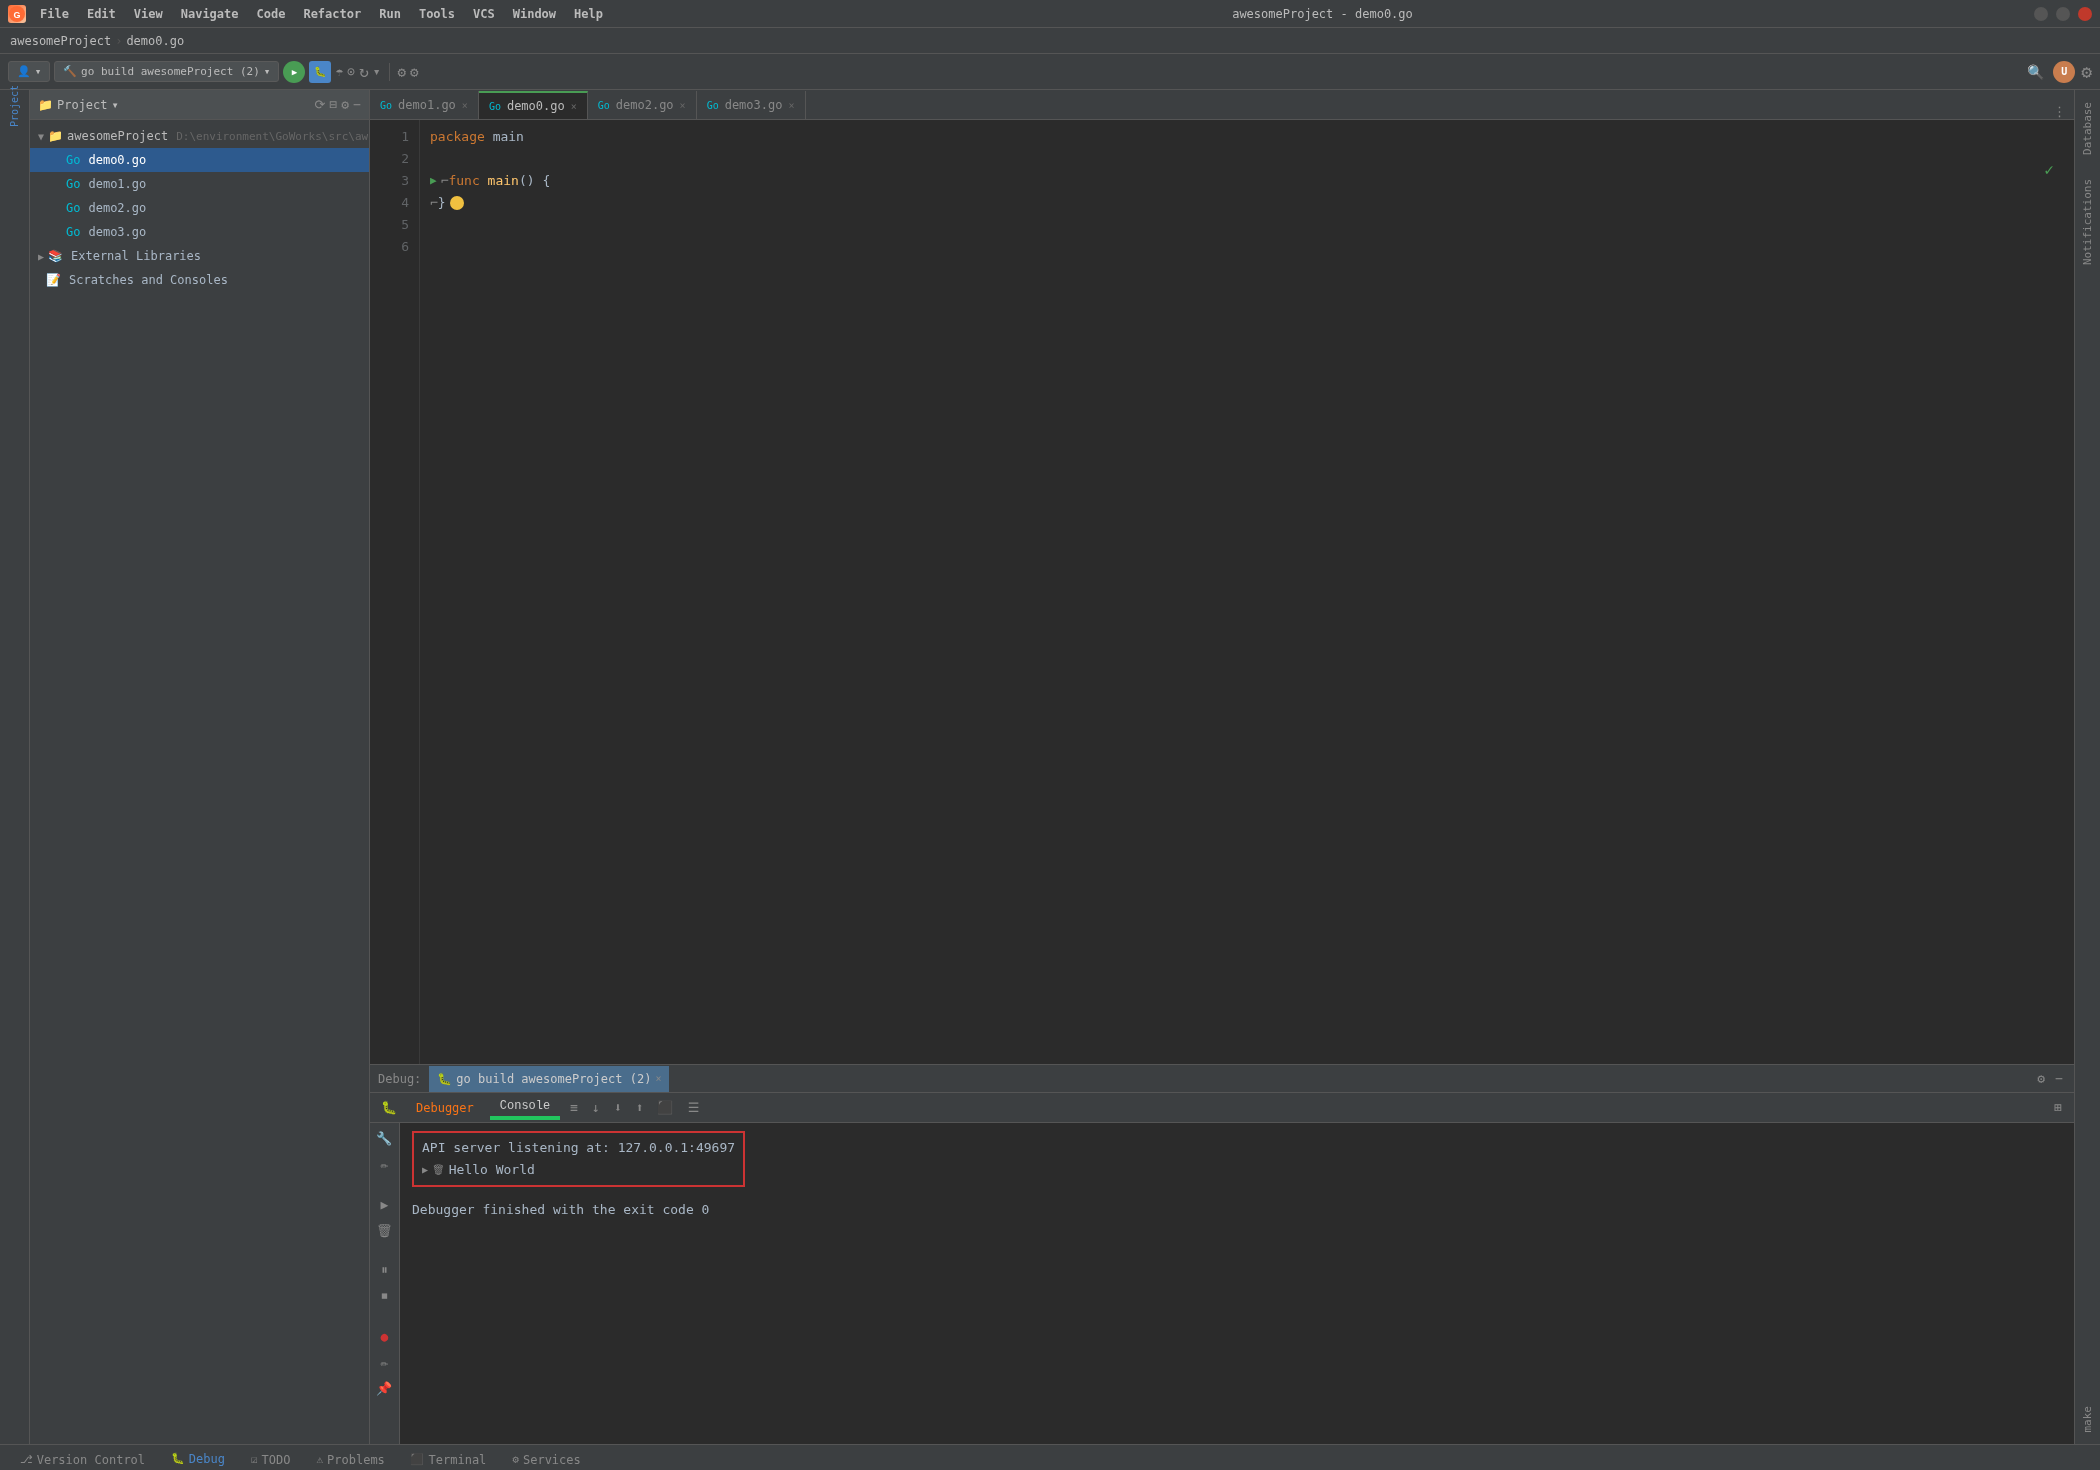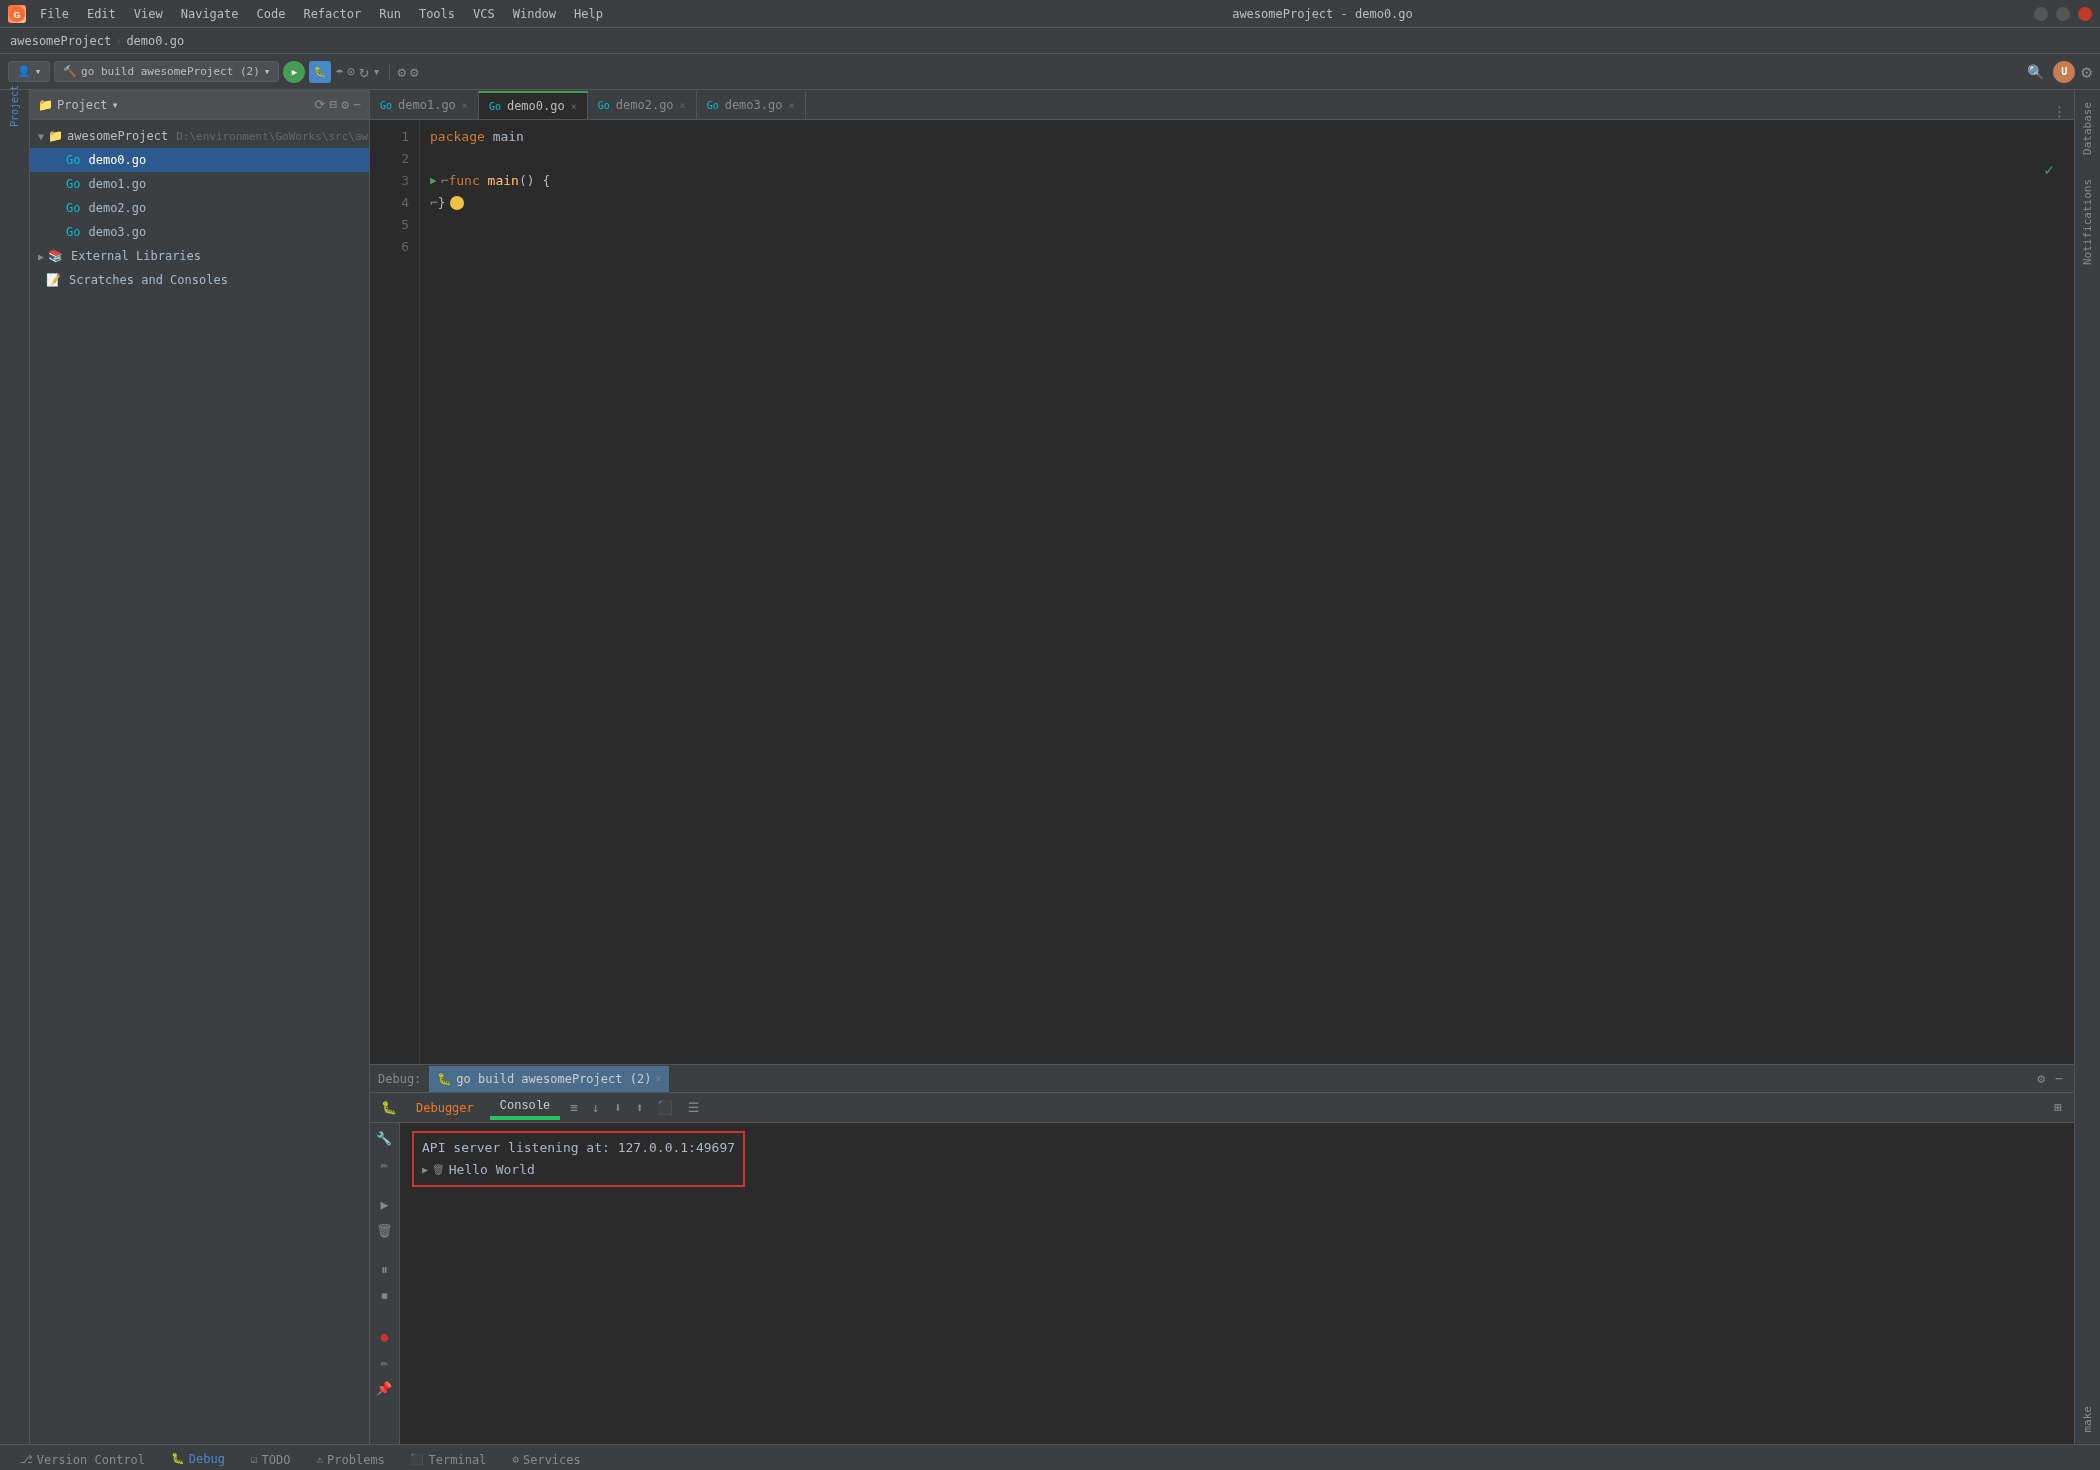--- a/index.html
+++ b/index.html
@@ -36,20 +36,21 @@
       display: flex;
       align-items: center;
       justify-content: center;
       font-size: 10px;
       color: white;
       font-weight: bold;
     }
     .menu-items {
       display: flex;
       gap: 2px;
+      font-weight: bold;
     }
     .menu-item {
       padding: 2px 8px;
       color: #bbb;
       font-size: 12px;
       cursor: pointer;
     }
     .title-bar-center {
       color: #bbb;
       font-size: 12px;
@@ -698,20 +699,23 @@
             <div class="output-line">
               <span>API server listening at: 127.0.0.1:49697</span>
             </div>
             <div class="output-line">
               <span style="color:#888;font-size:10px;">▶</span>
               <span style="color:#888;font-size:10px;">🗑</span>
               <span>Hello World</span>
             </div>
           </div>
           <br>
+          <div class="output-line" style="margin-top:4px;">
+            <span>Debugger finished with the exit code 0</span>
+          </div>
         </div>
       </div>
     </div>
   </div>
 
   <div class="right-labels">
     <div class="right-label-item">Database</div>
     <div class="right-label-item">Notifications</div>
     <div style="flex:1;"></div>
     <div class="right-label-item">make</div>

